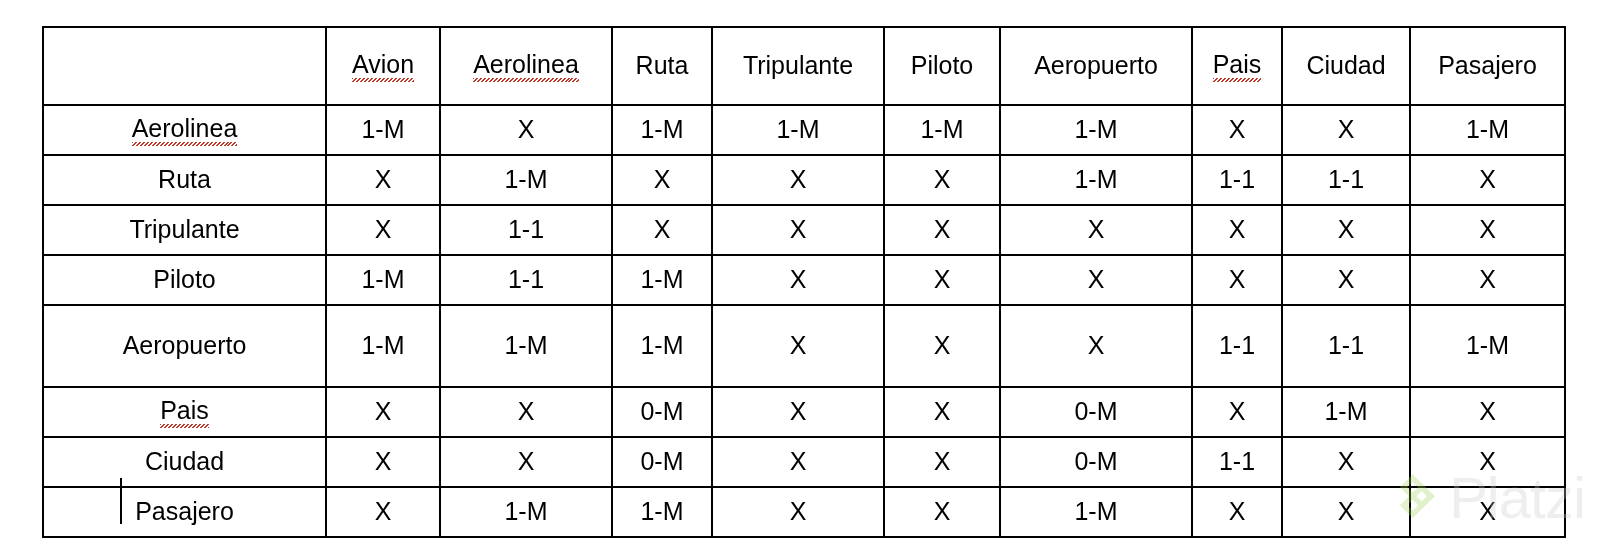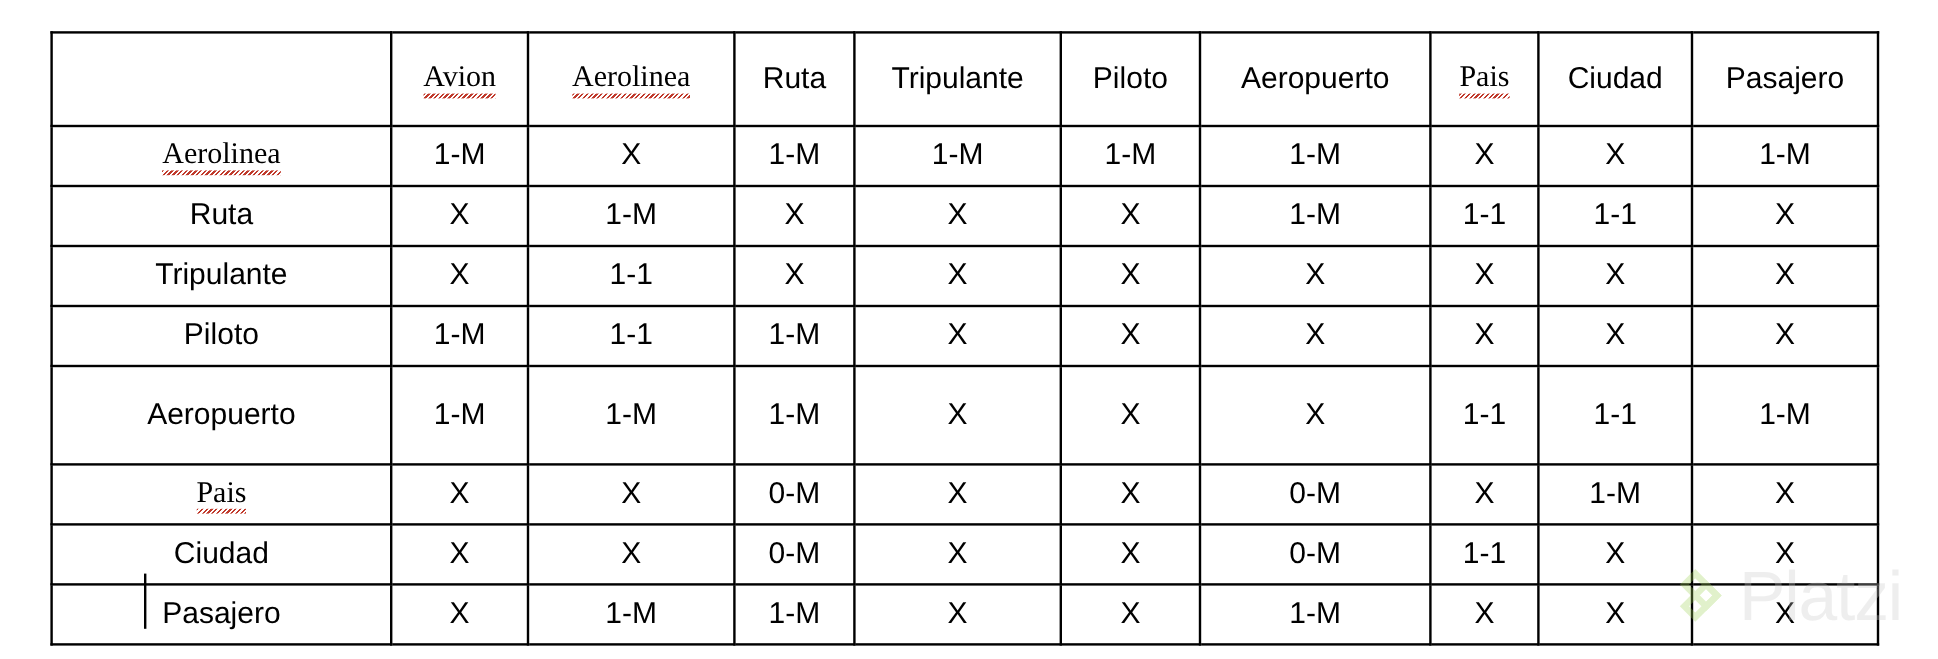--- a/index.html
+++ b/index.html
@@ -59,21 +59,20 @@
 
   
   tr.body-row td { height: 36px; }
   tr.body-row.tall td { height: 68px; }
 
   
   .squiggle {
     display: inline-block;
     position: relative;
     padding-bottom: 3px;
-    font-family: Liberation Serif, serif;
   }
   .squiggle::after {
     content: "";
     position: absolute;
     left: 0;
     right: 0;
     bottom: -1px;
     height: 4px;
     background-image: repeating-linear-gradient(
       135deg,

